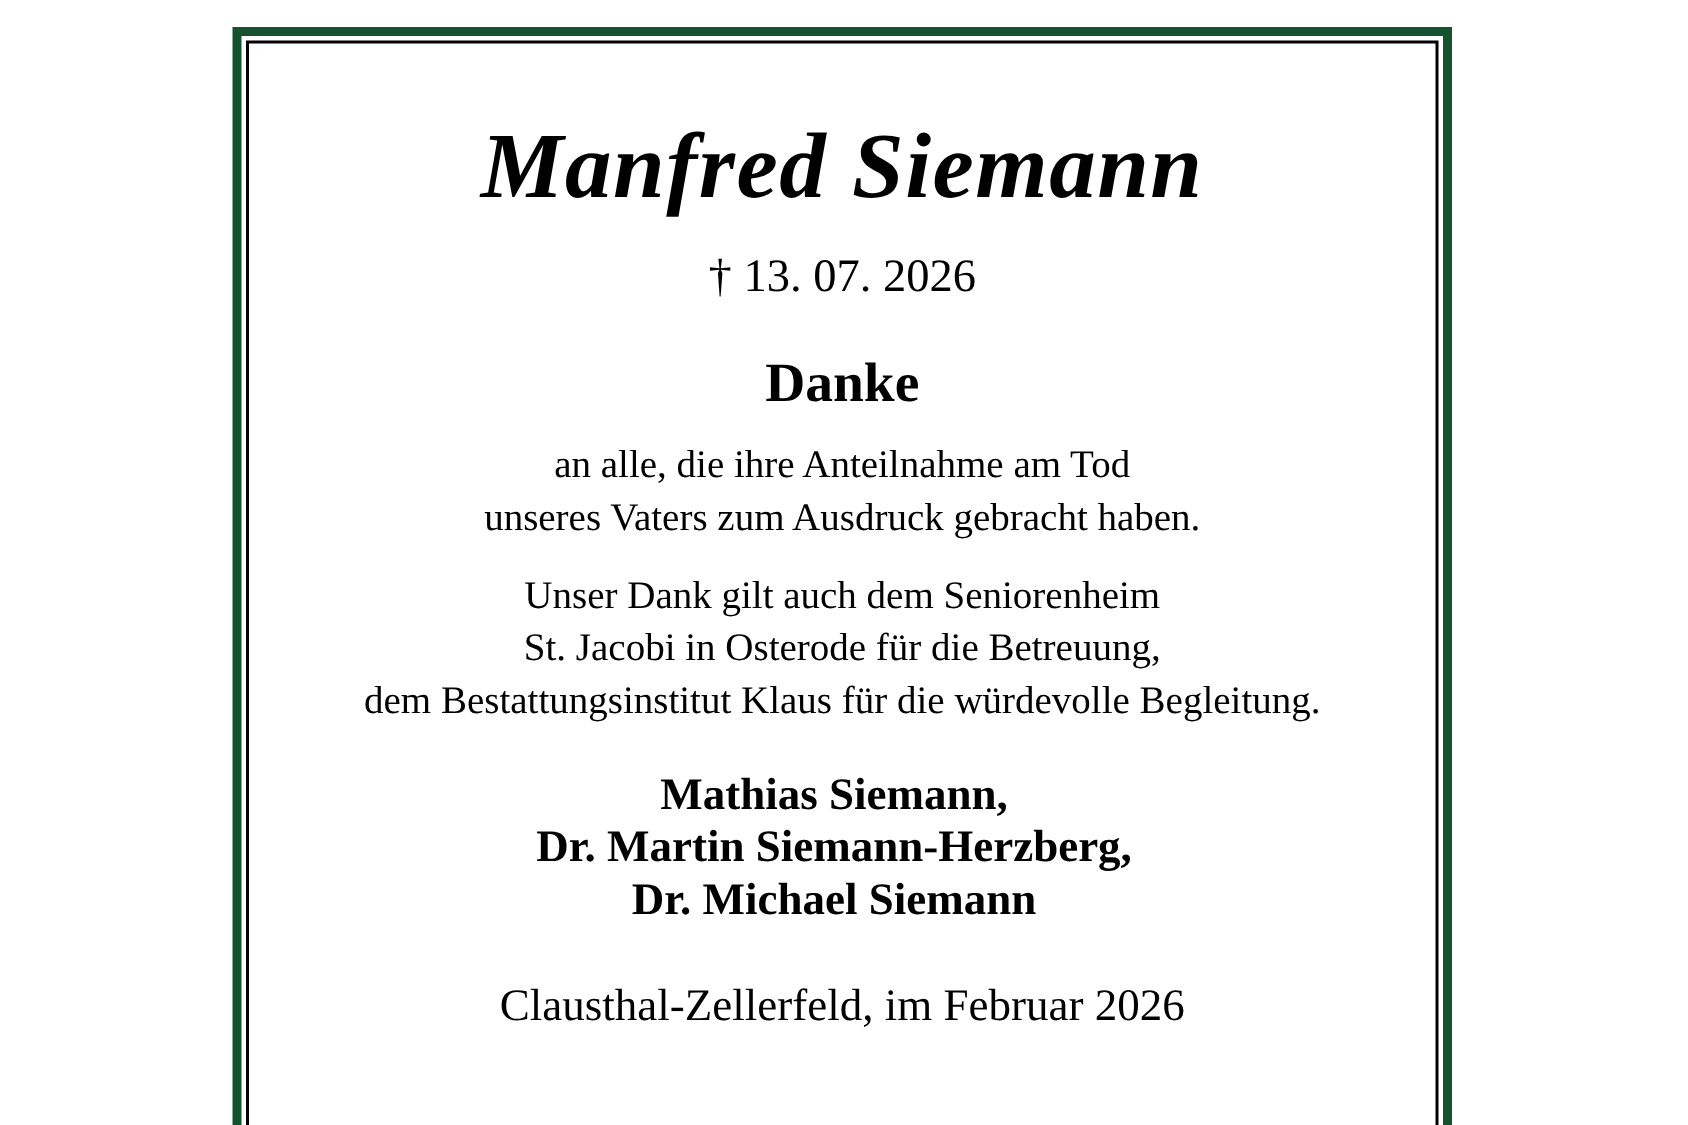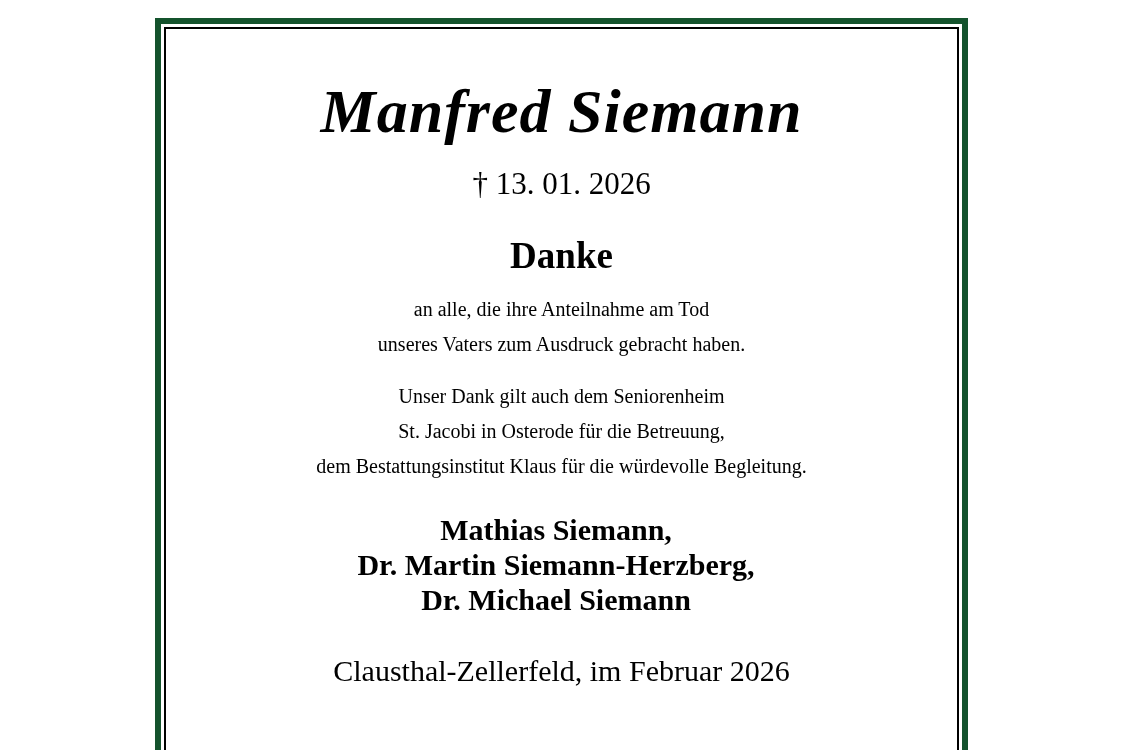--- a/index.html
+++ b/index.html
@@ -50,21 +50,21 @@
   }
   .thanks-heading {
     margin-top: 34px;
     font-size: 37px;
     line-height: 40px;
     font-weight: bold;
     text-align: center;
   }
   .para {
     margin: 16px 0 0 0;
-    font-size: 20px;
+    font-size: 26px;
     line-height: 35px;
   }
   .para2 {
     margin-top: 17px;
   }
   .mourners {
     margin: 28px 11px 0 0;
     font-size: 30px;
     line-height: 35px;
     font-weight: bold;
@@ -81,21 +81,21 @@
 </style>
 </head>
 <body>
 
 <div class="frame-outer">
   <div class="frame-inner">
     <div class="content">
 
       <h1 class="deceased-name">Manfred Siemann</h1>
 
-      <div class="death-date">† 13. 01. 2026</div>
+      <div class="death-date">† 13. 07. 2026</div>
 
       <div class="thanks-heading">Danke</div>
 
       <p class="para">
         <span class="line">an alle, die ihre Anteilnahme am Tod</span>
         <span class="line">unseres Vaters zum Ausdruck gebracht haben.</span>
       </p>
 
       <p class="para para2">
         <span class="line">Unser Dank gilt auch dem Seniorenheim</span>

